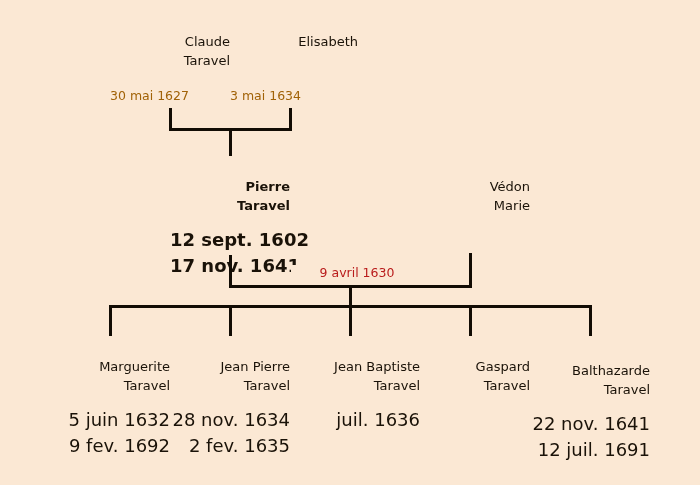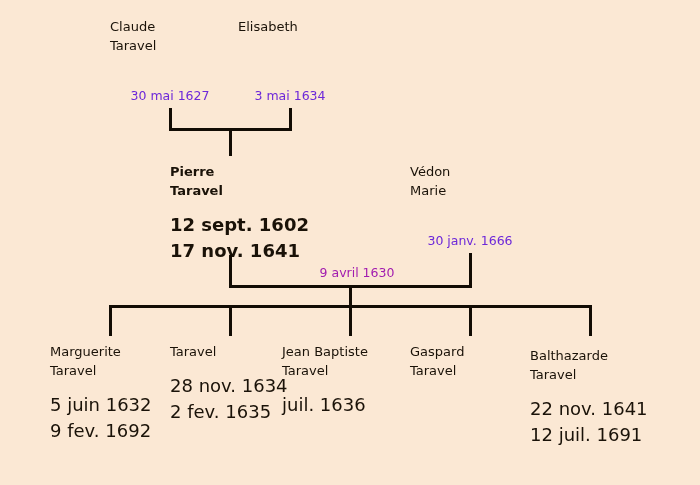--- a/index.html
+++ b/index.html
@@ -13,38 +13,39 @@
     font-family: "DejaVu Sans", sans-serif;
     overflow: hidden;
   }
   #tree {
     position: relative;
     width: 700px;
     height: 485px;
   }
   .node {
     position: absolute;
-    text-align: left;
+    text-align: right;
     color: #1a1208;
     line-height: 1.45;
     white-space: nowrap;
+    margin-top: 15px;
   }
   .name {
     font-size: 13px;
     color: #1a1208;
   }
   .dates {
     font-size: 18px;
     color: #1a1208;
   }
   .date-line {
     position: absolute;
     font-size: 12.5px;
-    color: #6d28d9;
-    text-align: center;
+    color: #a16207;
+    text-align: left;
     white-space: nowrap;
   }
   .node.focus .name,
   .node.focus .dates {
     font-weight: bold;
   }
   .name-block {
     margin-bottom: 11px;
   }
   
@@ -54,21 +55,21 @@
     height: 3px;
   }
   .ln-v {
     position: absolute;
     background: #120c04;
     width: 3px;
   }
   .marriage-label {
     position: absolute;
     font-size: 12.5px;
-    color: #a21caf;
+    color: #b91c1c;
     text-align: center;
     white-space: nowrap;
     background: #fbe8d4;
     padding: 0 6px;
   }
 </style>
 </head>
 <body>
 
 <div id="tree">
@@ -105,21 +106,20 @@
     <div class="dates">17 nov. 1641</div>
   </div>
 
   <div class="node" style="left:410px; top:163px; width:120px;">
     <div class="name-block">
       <div class="name">Védon</div>
       <div class="name">Marie</div>
     </div>
   </div>
 
-  <div class="date-line" style="left:410px; top:233px; width:120px;">30 janv. 1666</div>
 
   <div class="ln-v" style="left:229px; top:255px; height:33px;"></div>
   <div class="ln-v" style="left:469px; top:253px; height:35px;"></div>
   <div class="ln-h" style="left:229px; top:285px; width:243px;"></div>
   <div class="marriage-label" style="left:291px; top:265px; width:120px;">9 avril 1630</div>
   <div class="ln-v" style="left:349px; top:285px; height:22px;"></div>
 
   <div class="ln-h" style="left:109px; top:305px; width:483px;"></div>
 
   <div class="ln-v" style="left:109px; top:305px; height:31px;"></div>
@@ -132,27 +132,28 @@
     <div class="name-block">
       <div class="name">Marguerite</div>
       <div class="name">Taravel</div>
     </div>
     <div class="dates">5 juin 1632</div>
     <div class="dates">9 fev. 1692</div>
   </div>
 
   <div class="node" style="left:170px; top:343px; width:120px;">
     <div class="name-block">
+      <div class="name">Jean Pierre</div>
       <div class="name">Taravel</div>
     </div>
     <div class="dates">28 nov. 1634</div>
     <div class="dates">2 fev. 1635</div>
   </div>
 
-  <div class="node" style="left:282px; top:343px; width:120px;">
+  <div class="node" style="left:300px; top:343px; width:120px;">
     <div class="name-block">
       <div class="name">Jean Baptiste</div>
       <div class="name">Taravel</div>
     </div>
     <div class="dates">juil. 1636</div>
     <div class="dates"></div>
   </div>
 
   <div class="node" style="left:410px; top:343px; width:120px;">
     <div class="name-block">

